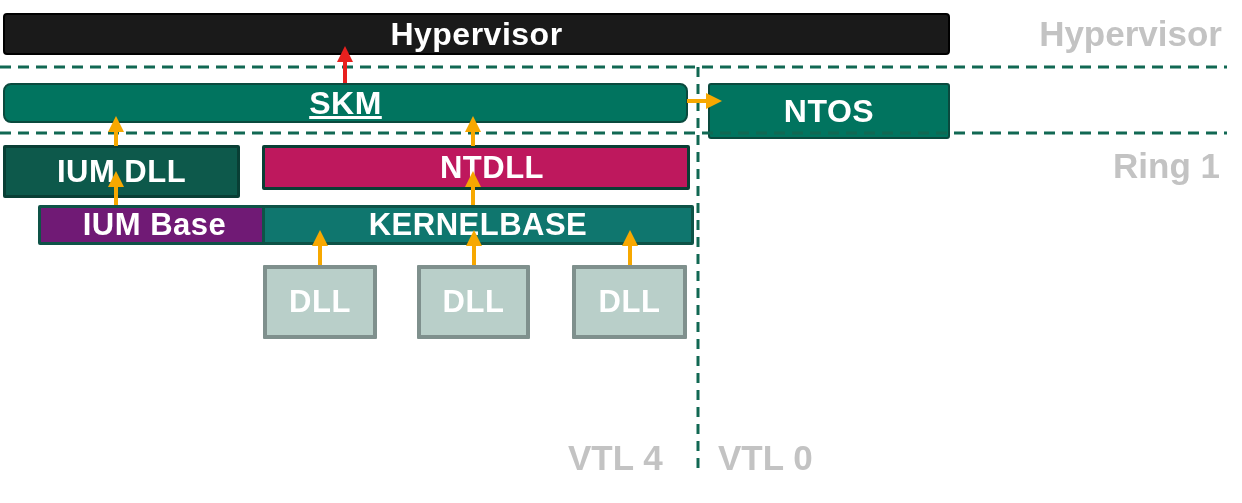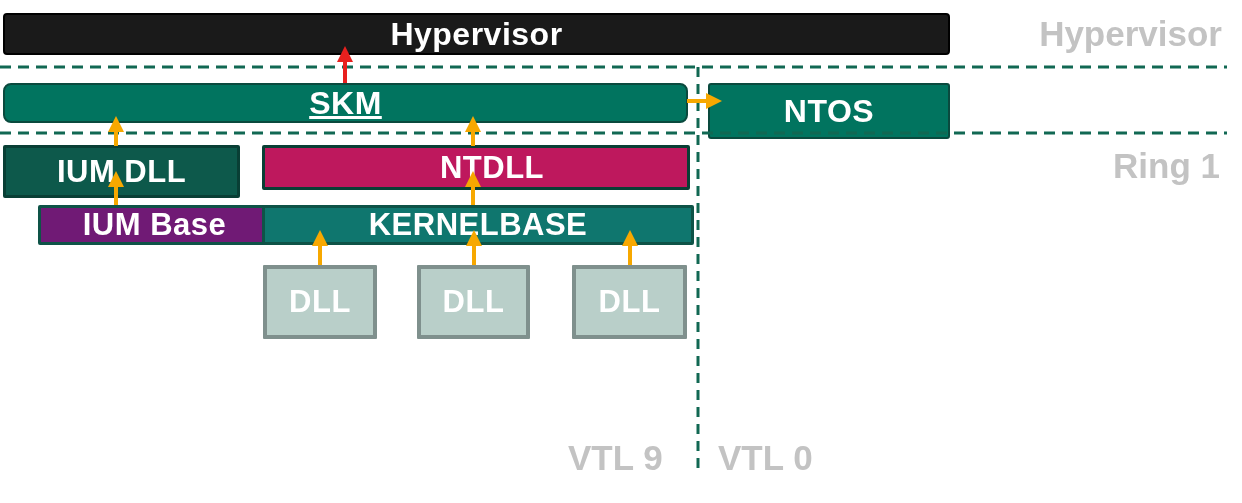--- a/index.html
+++ b/index.html
@@ -33,21 +33,21 @@
   .zl-vtl0{left:718px;top:438px;height:40px;}
   svg.overlay{position:absolute;left:0;top:0;z-index:2;pointer-events:none;}
 </style>
 </head>
 <body>
 
 <div class="canvas">
 
   <div class="zone-label zl-hypervisor">Hypervisor</div>
   <div class="zone-label zl-ring3">Ring 1</div>
-  <div class="zone-label zl-vtl1">VTL 9</div>
+  <div class="zone-label zl-vtl1">VTL 4</div>
   <div class="zone-label zl-vtl0">VTL 0</div>
 
   <div class="box bar-hypervisor">
     <span>Hypervisor</span>
   </div>
   <div class="box bar-skm">
     <span>SKM</span>
   </div>
   <div class="box bar-ntos">
     <span>NTOS</span>

